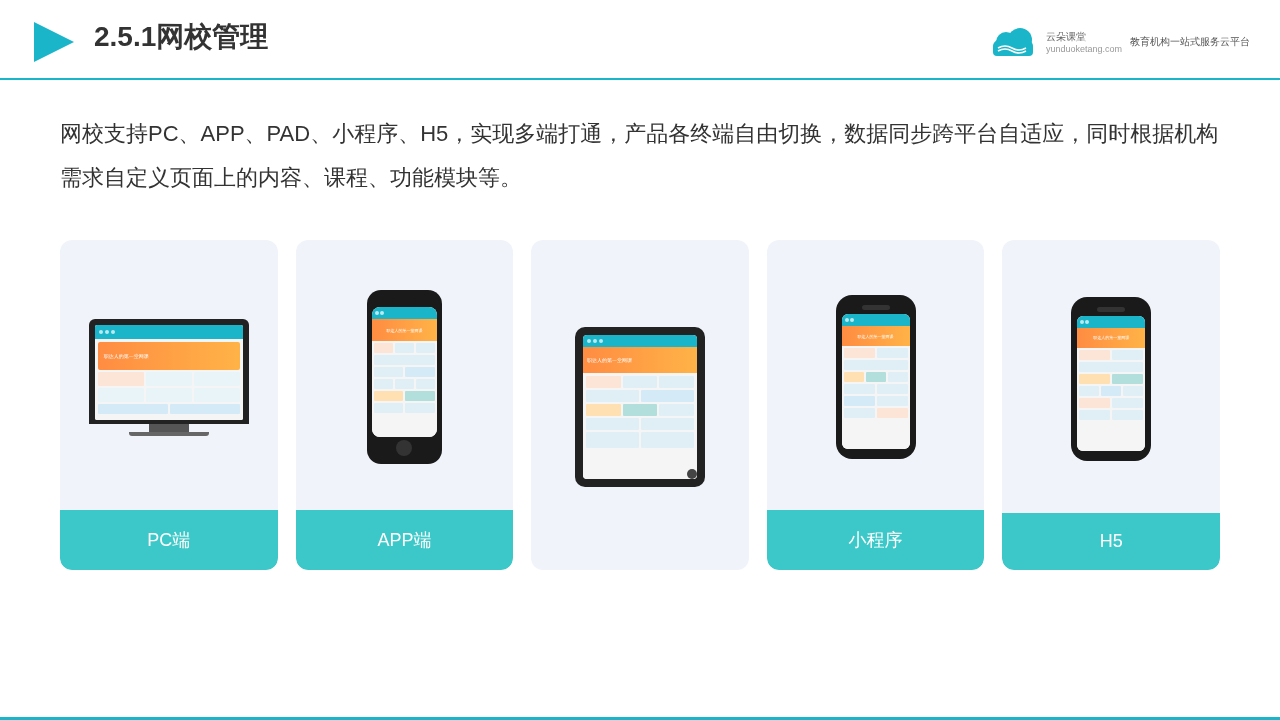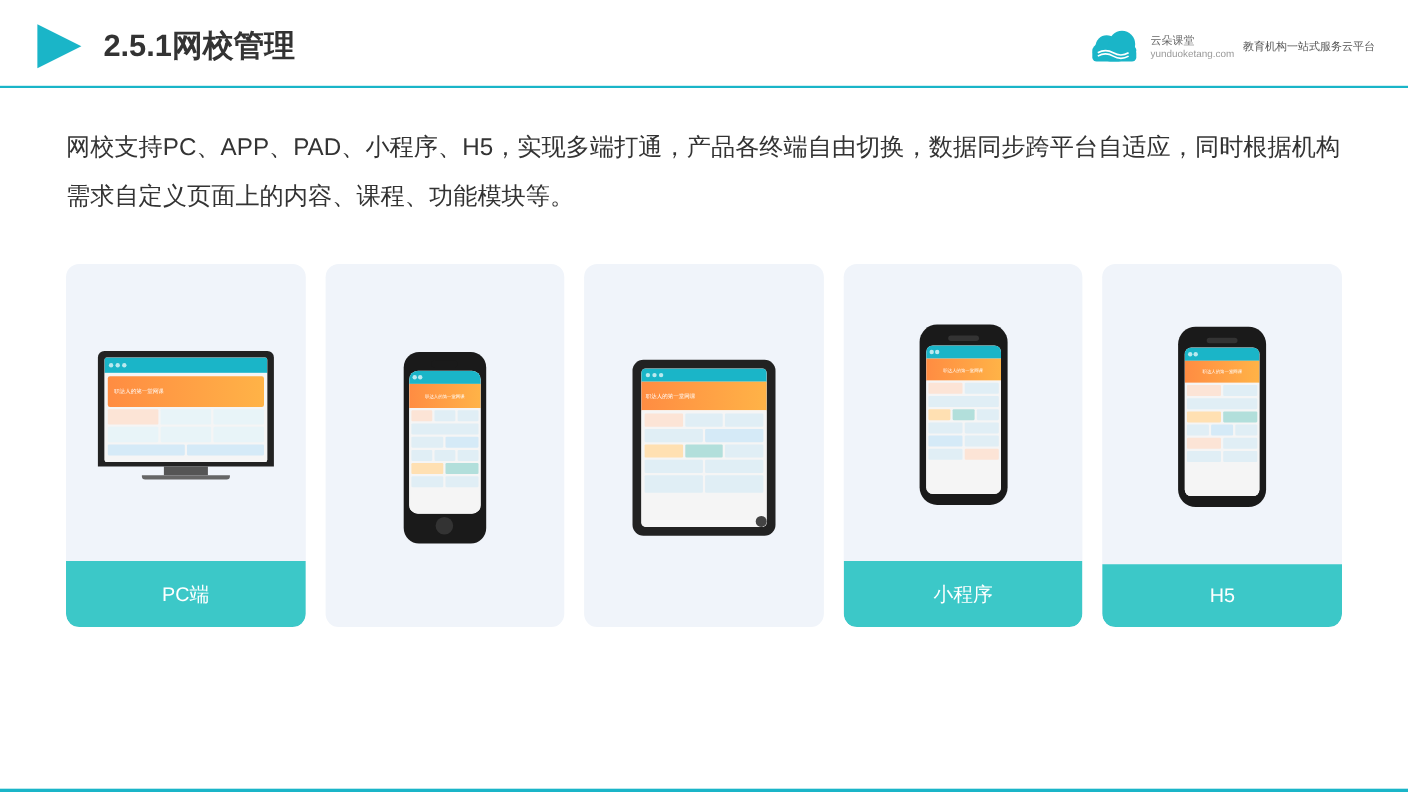--- a/index.html
+++ b/index.html
@@ -15,21 +15,20 @@
     
     .header {
       display: flex;
       align-items: center;
       justify-content: space-between;
       padding: 18px 30px 12px 30px;
       border-bottom: 2px solid #1ab5c8;
     }
     .header-left {
       display: flex;
-      align-items: center;
       gap: 16px;
     }
     .play-icon {
       width: 48px;
       height: 48px;
     }
     .page-title {
       font-size: 28px;
       font-weight: bold;
       color: #333;
@@ -482,20 +481,21 @@
               <div class="phone-row">
                 <div class="phone-item"></div>
                 <div class="phone-item"></div>
               </div>
             </div>
           </div>
           <div class="phone-home"></div>
         </div>
       </div>
     </div>
+    <div class="card-label">APP端</div>
   </div>
 
   <div class="card">
     <div class="card-image-area">
       <div class="tablet-mockup">
         <div class="tablet-outer">
           <div class="tablet-screen">
             <div class="tablet-screen-top">
               <div class="pc-dot"></div>
                 <div class="pc-dot"></div>

